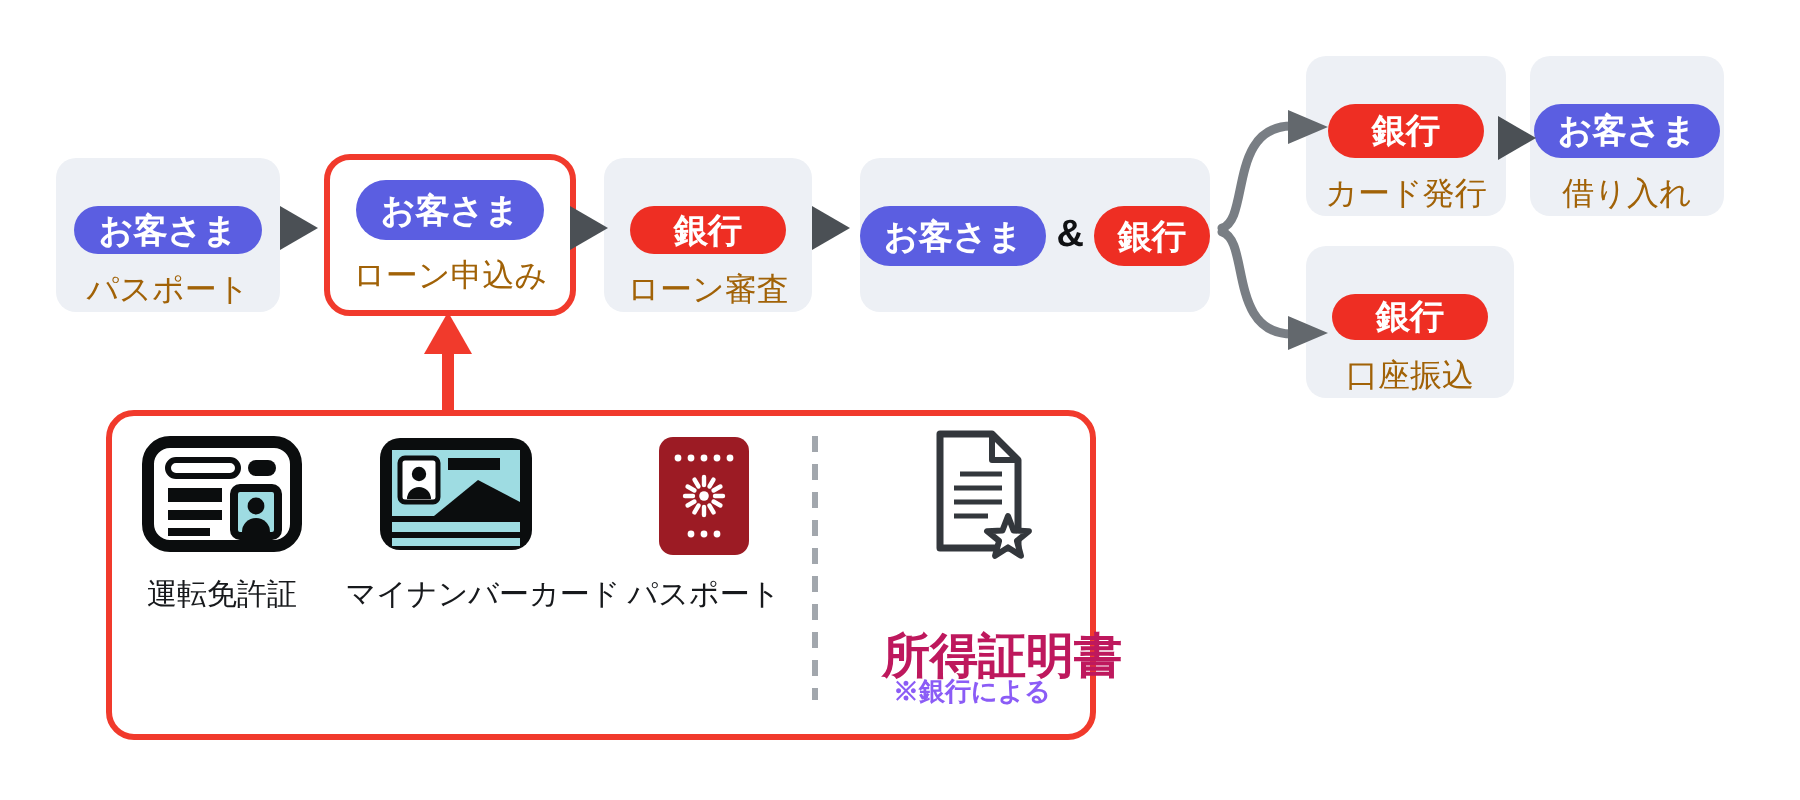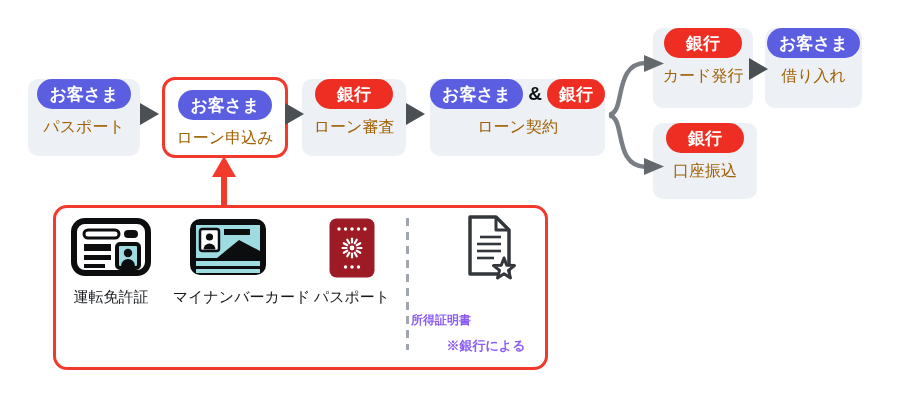--- a/index.html
+++ b/index.html
@@ -3,21 +3,21 @@
 <meta charset="utf-8">
 <style>
   html,body{margin:0;padding:0;background:#fff;}
   .canvas{
     position:relative;width:900px;height:400px;background:#ffffff;overflow:hidden;
     font-family:"Liberation Sans", sans-serif;
   }
   
   .step{
     position:absolute;box-sizing:border-box;border-radius:10px;background:#edf0f5;
-    display:flex;flex-direction:column;align-items:center;padding-top:0;gap:8px;
+    display:flex;flex-direction:column;align-items:center;padding-top:24px;gap:8px;
   }
   .step.highlight{background:#ffffff;border:3px solid #f13a2c;border-radius:13px;padding-top:10px;}
   .badge{
     display:inline-flex;align-items:center;justify-content:center;
     height:30px;border-radius:15px;color:#ffffff;font-weight:700;font-size:17px;
     padding:0 12px;white-space:nowrap;line-height:1;
   }
   .badge.customer{background:#5b5ee1;}
   .badge.bank{background:#ee2e23;}
   .badge.wide{padding:0 22px;}
@@ -38,21 +38,21 @@
   }
   .up-arrow-line{position:absolute;left:221px;top:174px;width:6px;height:32px;background:#f13a2c;}
   
   .panel{
     position:absolute;left:53px;top:205px;width:495px;height:165px;box-sizing:border-box;
     background:#ffffff;border:3px solid #f13a2c;border-radius:14px;
   }
   .panel .abs{position:absolute;}
   .doc-label{position:absolute;top:80px;font-size:15px;color:#17191c;text-align:center;white-space:nowrap;}
   .group-label{position:absolute;top:112px;font-size:20px;font-weight:800;color:#0e0f10;text-align:center;white-space:nowrap;}
-  .income-label{position:absolute;top:104px;font-size:12px;font-weight:800;color:#8b5cf6;text-align:left;white-space:nowrap;}
+  .income-label{position:absolute;top:104px;font-size:24px;font-weight:800;color:#be185d;text-align:right;white-space:nowrap;}
   .income-note{position:absolute;top:129px;font-size:13px;font-weight:600;color:#8b5cf6;text-align:center;white-space:nowrap;}
   .divider{
     position:absolute;left:350px;top:10px;width:3px;height:132px;
     background:repeating-linear-gradient(#a2a7ad 0 8px, transparent 8px 14px);
   }
 </style>
 </head>
 <body>
 
 <div class="canvas">
@@ -71,21 +71,20 @@
     <span class="badge bank wide">銀行</span>
     <span class="step-label">ローン審査</span>
   </div>
 
   <div class="step" style="left:430px;top:79px;width:175px;height:77px;">
     <span class="badge-row">
       <span class="badge customer">お客さま</span>
       <span class="joiner">&amp;</span>
       <span class="badge bank">銀行</span>
     </span>
-    <span class="step-label">ローン契約</span>
   </div>
 
   <div class="step" style="left:653px;top:28px;width:100px;height:80px;">
     <span class="badge bank wide">銀行</span>
     <span class="step-label">カード発行</span>
   </div>
 
   <div class="step" style="left:765px;top:28px;width:97px;height:80px;">
     <span class="badge customer">お客さま</span>
     <span class="step-label">借り入れ</span>

